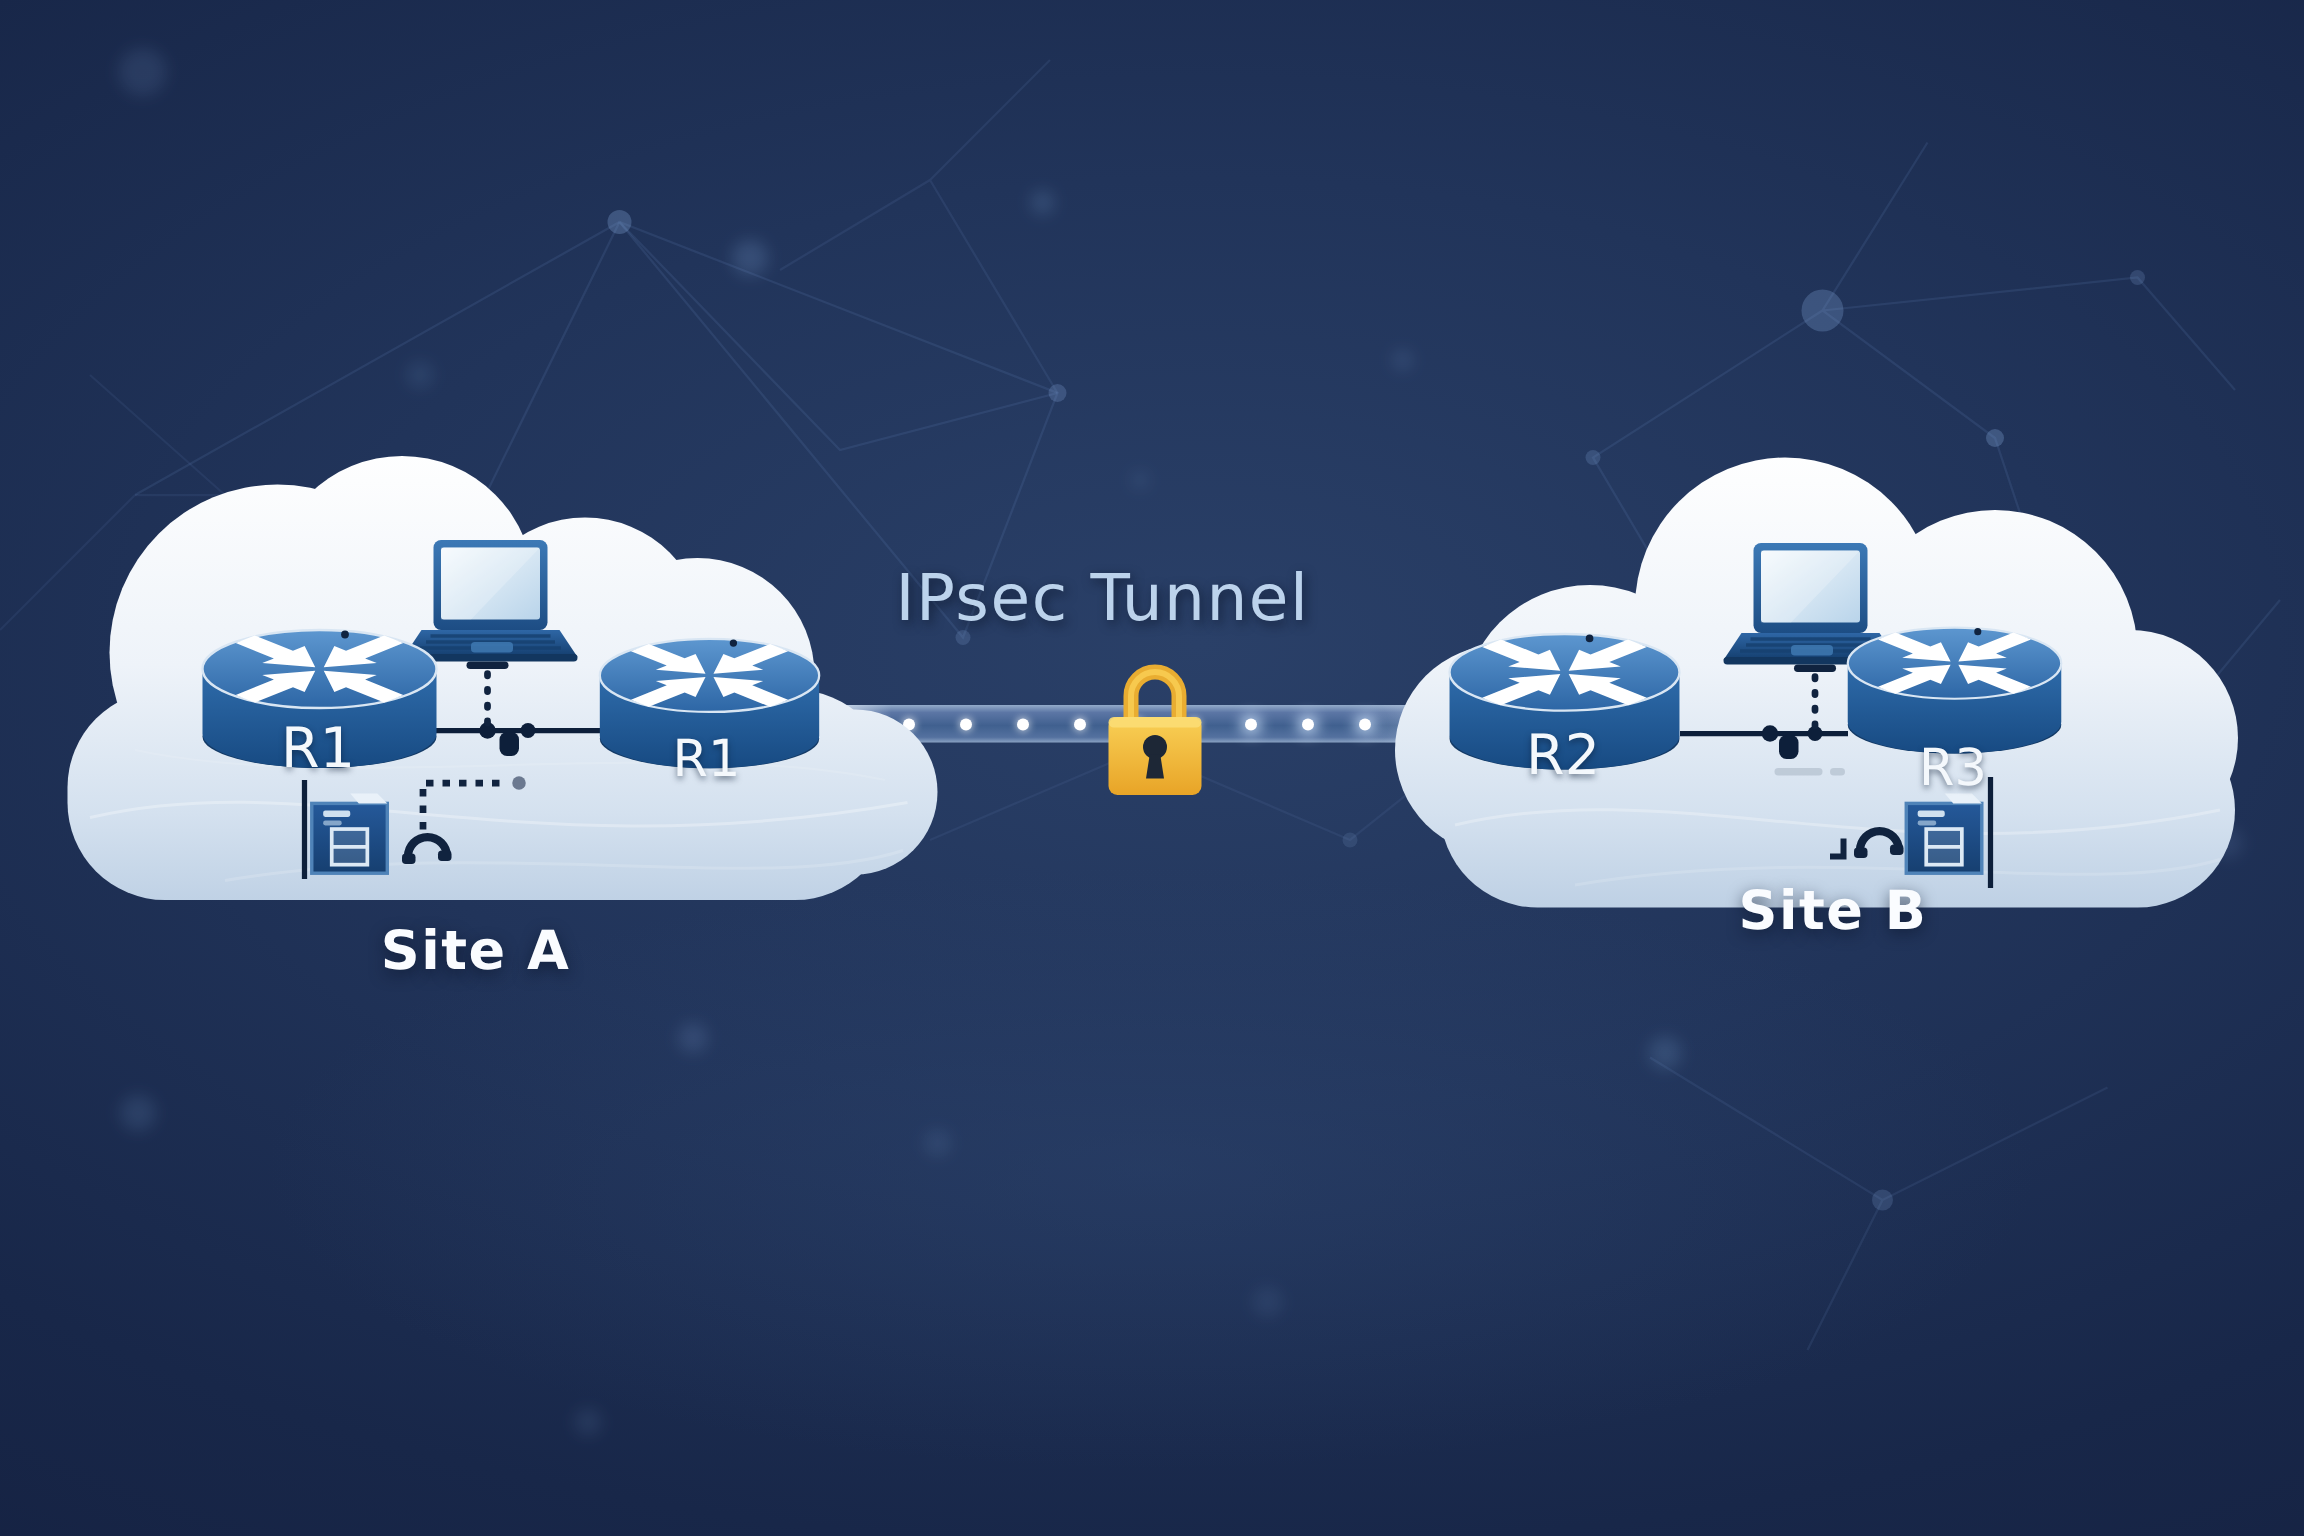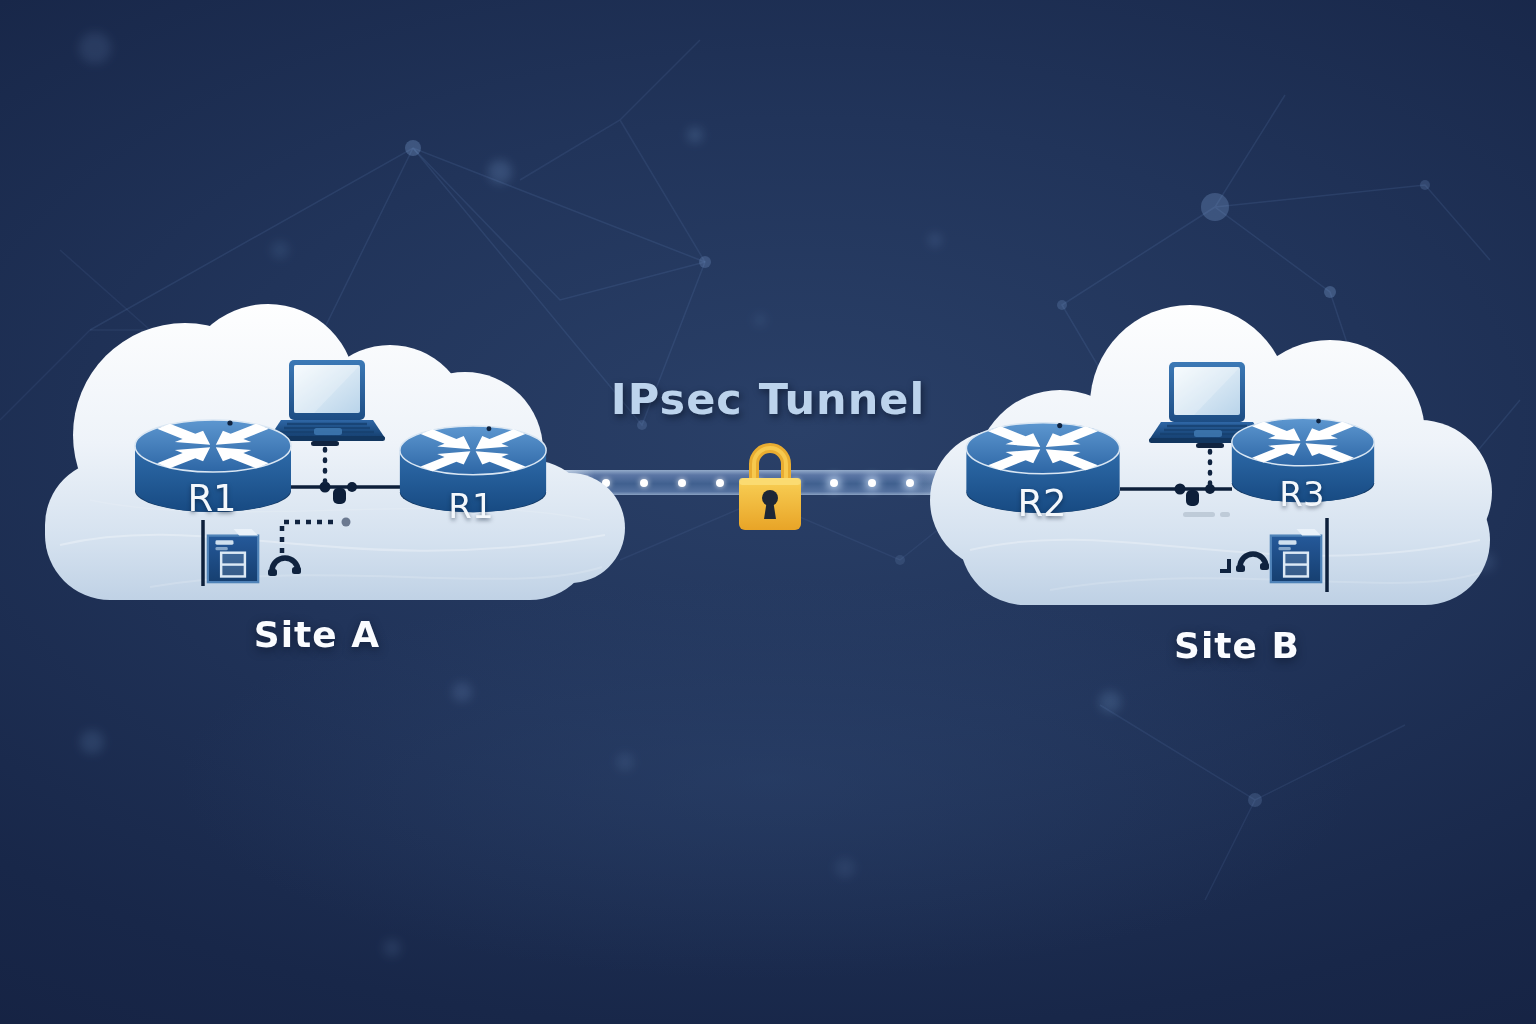--- a/index.html
+++ b/index.html
@@ -23,22 +23,22 @@
   }
   .tunnel-dots{
     position:absolute;left:556px;top:470px;width:404px;height:25px;
     display:flex;align-items:center;justify-content:space-between;padding:0 8px;
   }
   .tdot{width:8px;height:8px;border-radius:50%;background:#ffffff;
     box-shadow:0 0 5px 1px rgba(255,255,255,.55);}
   .tunnel-dots .tdot:nth-child(n+8){box-shadow:0 0 9px 3px rgba(210,230,255,.8);}
   .lock{position:absolute;left:730px;top:434px;width:80px;height:100px;}
   .tunnel-title{
-    position:absolute;left:768px;top:374px;transform:translateX(-50%);
-    font-size:43px;font-weight:bold;letter-spacing:1px;color:#bcd3ec;white-space:nowrap;
+    position:absolute;left:735px;top:374px;transform:translateX(-50%);
+    font-size:43px;font-weight:normal;letter-spacing:1px;color:#bcd3ec;white-space:nowrap;
     text-shadow:2px 3px 7px rgba(8,16,34,.6);
   }
   
   .site-a-svg{position:absolute;left:30px;top:295px;}
   .site-b-svg{position:absolute;left:920px;top:295px;}
   
   .router-label{
     position:absolute;transform:translateX(-50%);color:#f4f8fc;font-weight:normal;
     text-shadow:0 2px 4px rgba(10,25,50,.55);white-space:nowrap;
   }
@@ -272,18 +272,18 @@
     <rect x="9" y="44" width="62" height="7" rx="3.5" fill="#fbdd74" opacity="0.9"></rect>
     <circle cx="40" cy="64" r="8" fill="#1d2736"></circle>
     <path d="M 36.5 69 L 43.5 69 L 46 85 L 34 85 Z" fill="#1d2736"></path>
   </svg>
 
   <div class="tunnel-title">IPsec Tunnel</div>
 
   <span class="router-label" style="left:212px;top:477px;font-size:37px;">R1</span>
   <span class="router-label" style="left:471px;top:486px;font-size:34px;">R1</span>
   <span class="router-label" style="left:1042px;top:482px;font-size:37px;text-align:center;">R2</span>
-  <span class="router-label" style="left:1302px;top:474px;font-size:34px;">R3</span>
+  <span class="router-label" style="left:1302px;top:492px;font-size:34px;">R3</span>
 
   <span class="site-label" style="left:317px;top:614px;">Site A</span>
-  <span class="site-label" style="left:1222px;top:625px;margin-left:15px;">Site B</span>
+  <span class="site-label" style="left:1222px;top:587px;">Site B</span>
 
 </div>
 
 </body></html>

